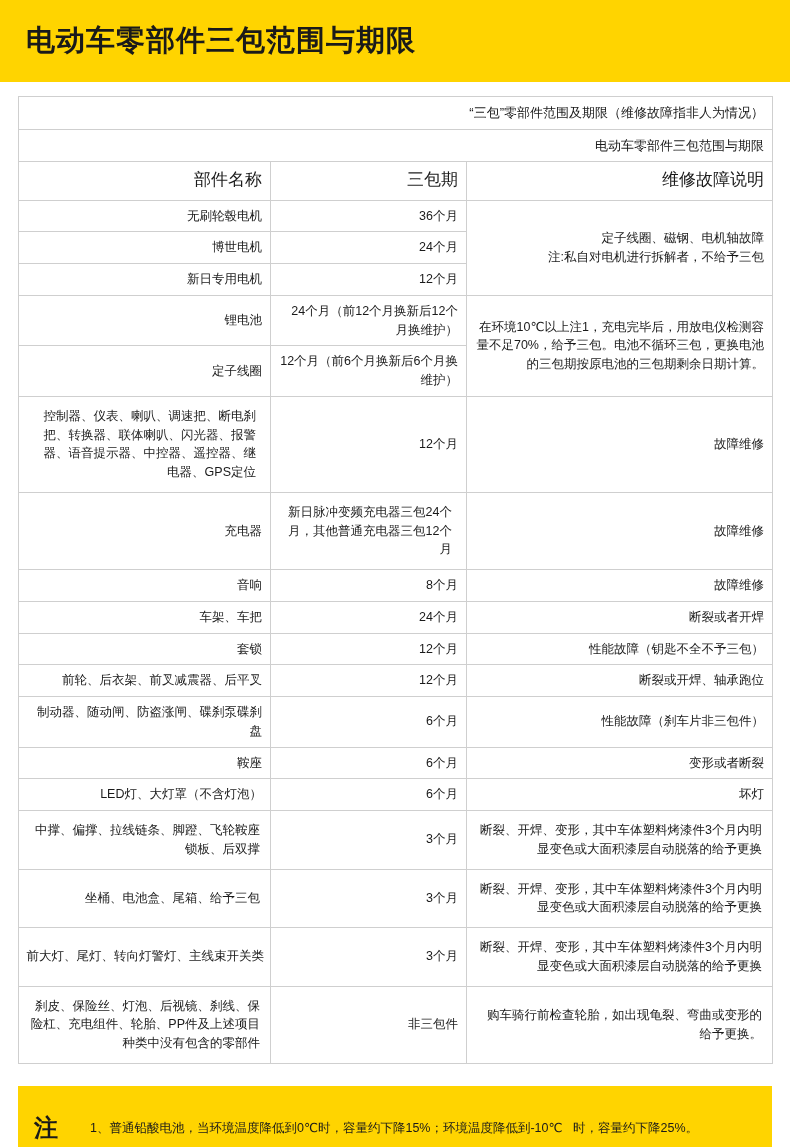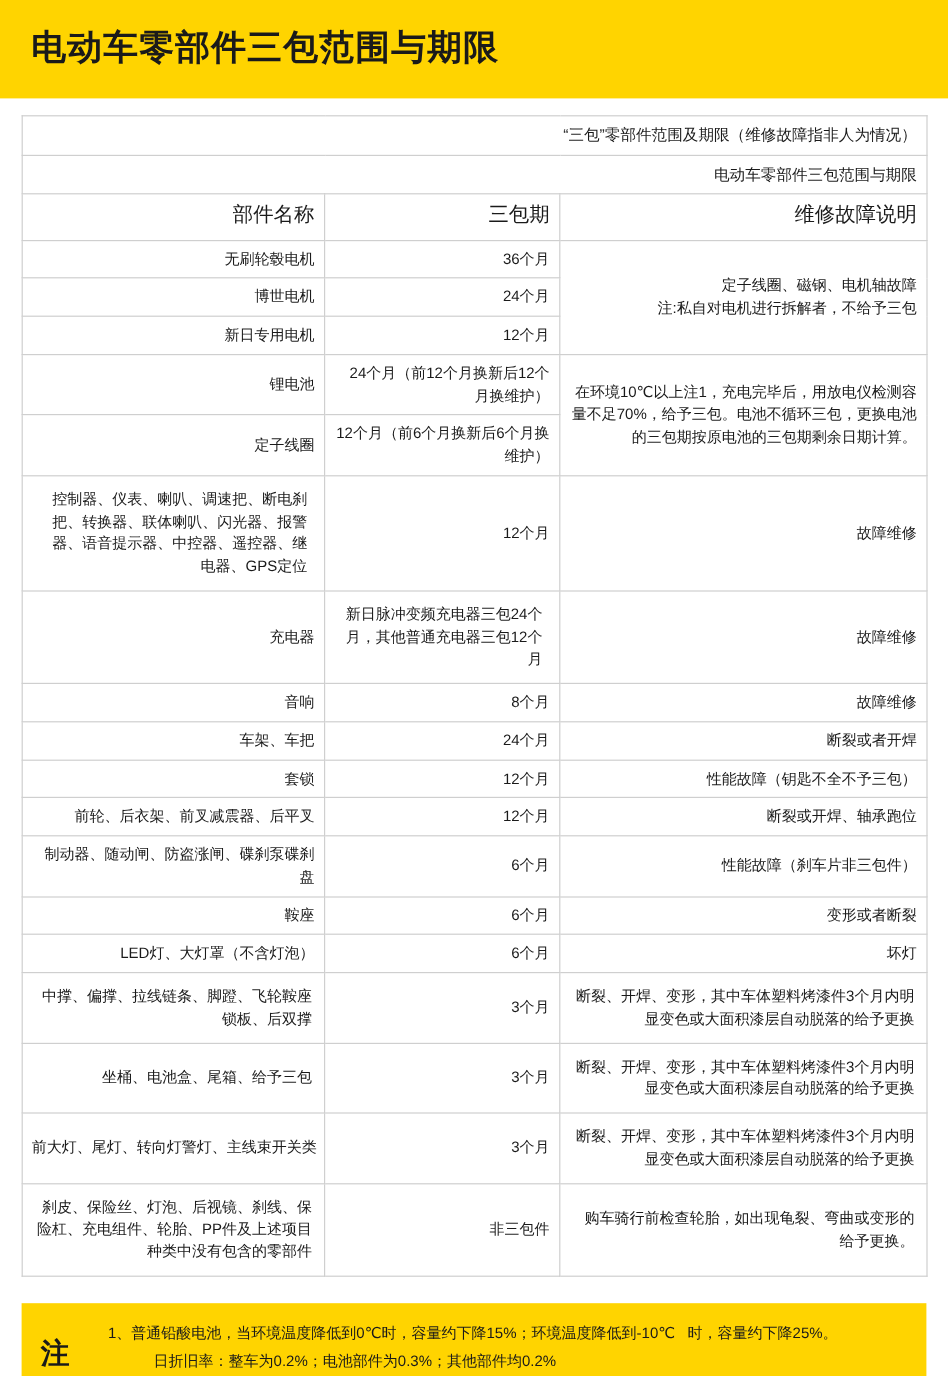--- a/index.html
+++ b/index.html
@@ -94,21 +94,21 @@
     margin-right: 10px;
     margin-top: 12px;
     flex: 0 0 auto;
   }
   .note-list {
     font-size: 12.5px;
     line-height: 1.85;
     color: #1a1a1a;
     flex: 1 1 auto;
   }
-  .note-line { white-space: pre; }
+  .note-line { white-space: pre; margin-top: 17px; }
   .note-indent-1 { padding-left: 22px; }
   .note-indent-2 { padding-left: 60px; }
 </style>
 </head>
 <body>
 
 <div class="page">
 
   <div class="header-band">
     <div class="header-title">电动车零部件三包范围与期限</div>

